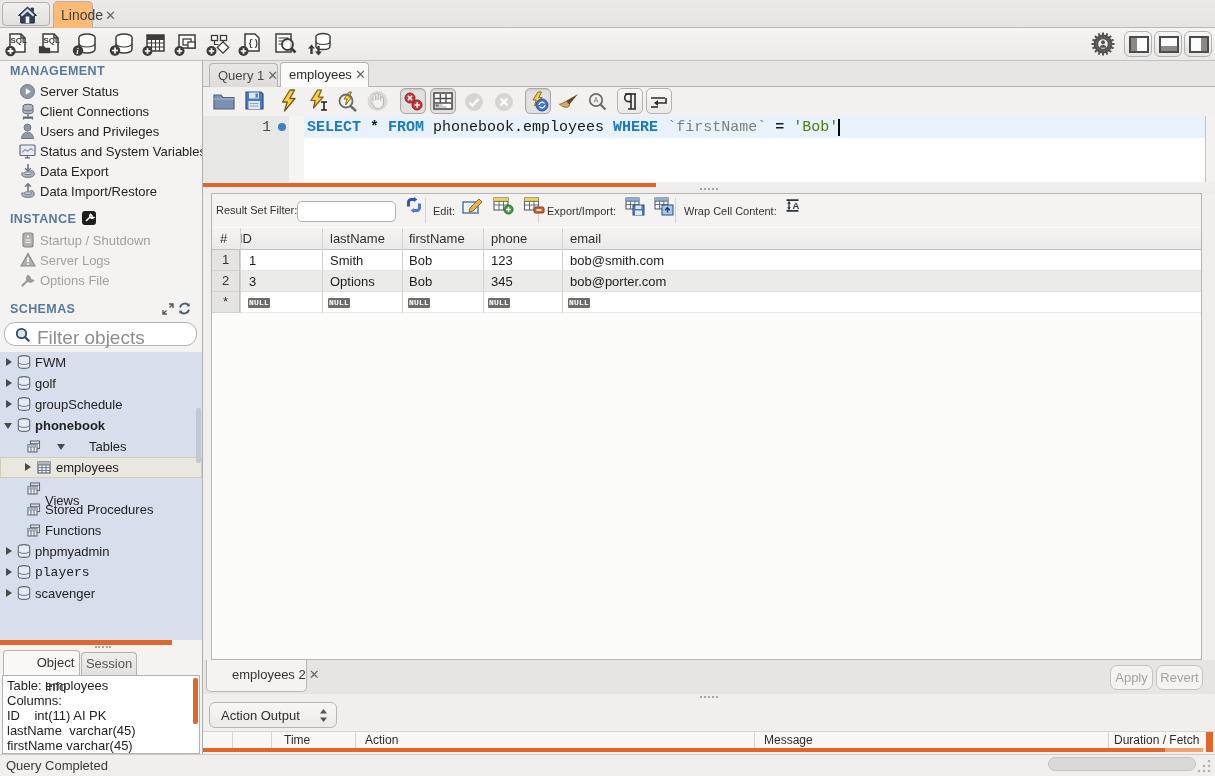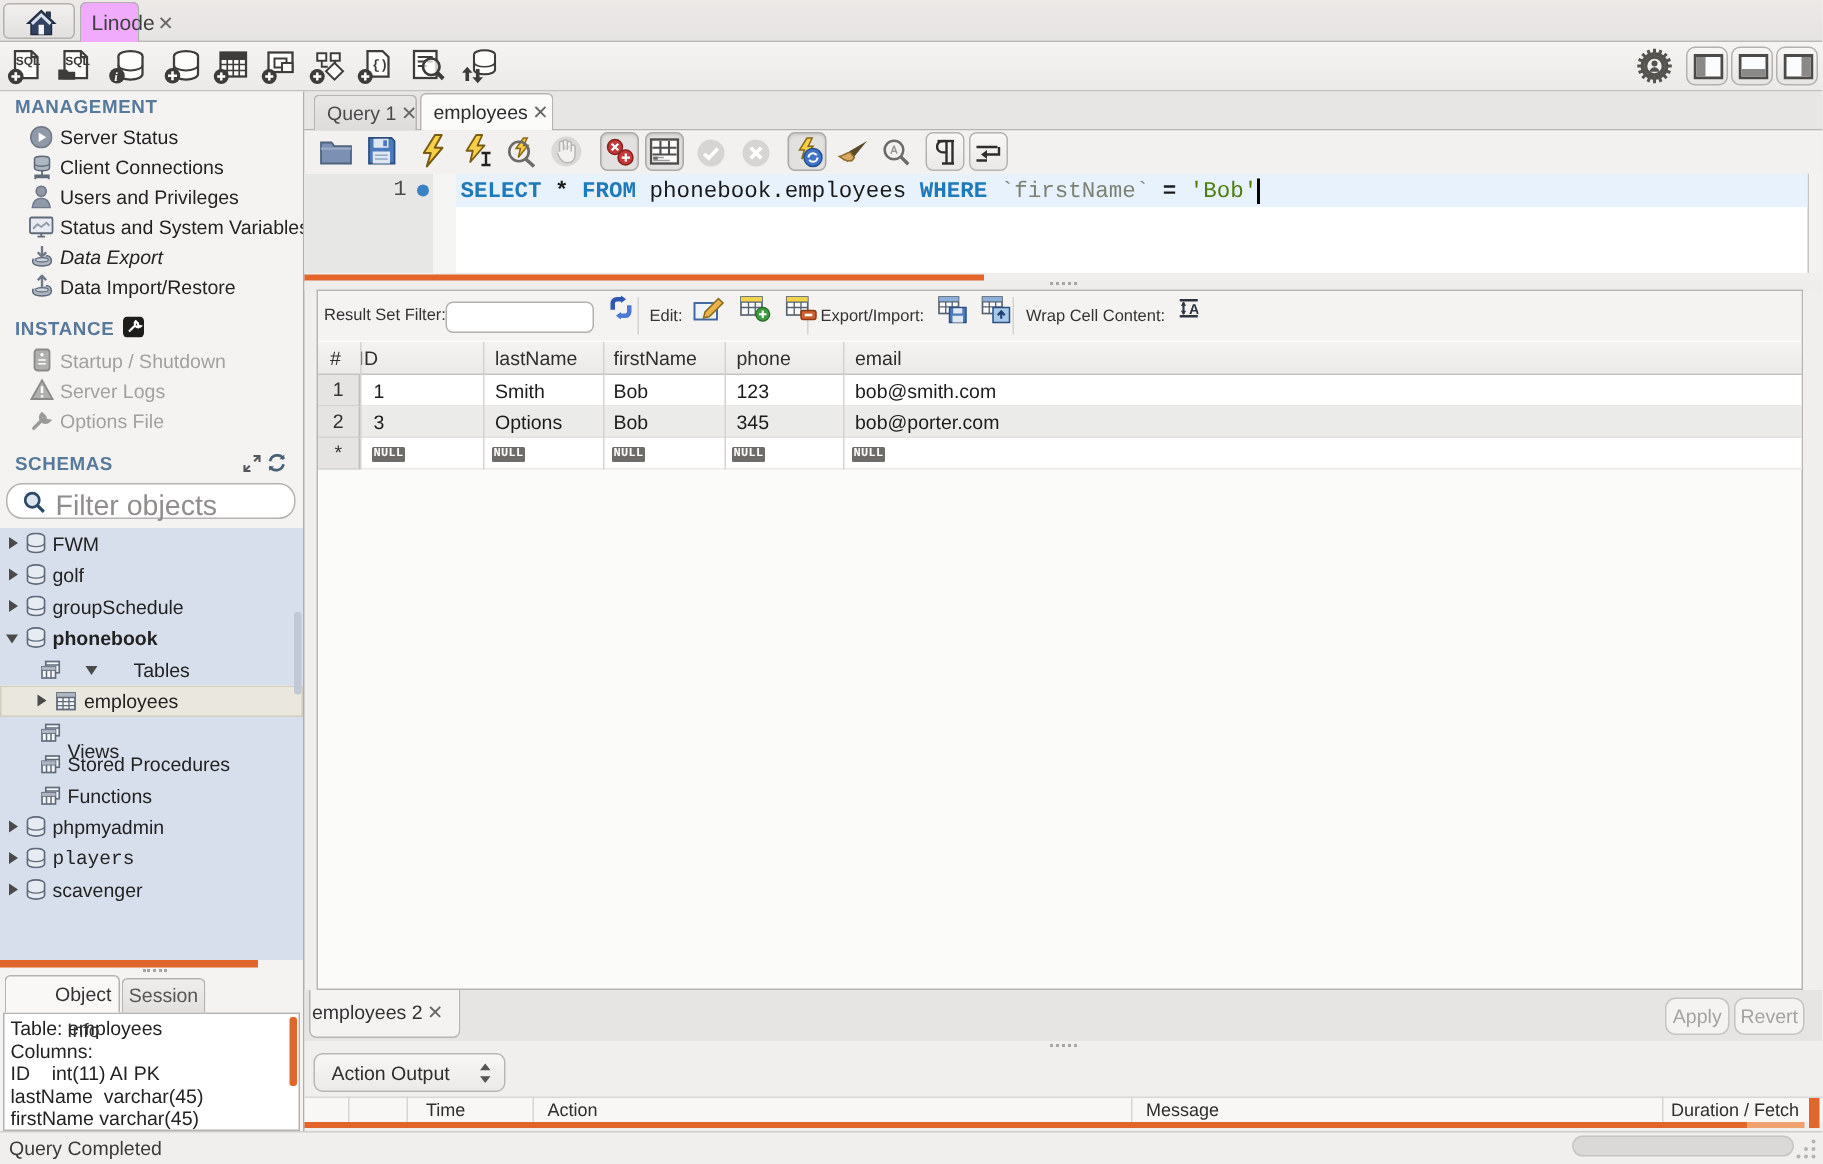--- a/index.html
+++ b/index.html
@@ -2,21 +2,21 @@
 <html><head>
 <meta charset="utf-8">
 <style>
 * { margin:0; padding:0; box-sizing:border-box; }
 html,body { width:1215px; height:776px; overflow:hidden; }
 body { font-family:"Liberation Sans", sans-serif; position:relative; background:#f0efed; }
 .abs { position:absolute; }
 
 #tabstrip { left:0; top:0; width:1215px; height:28px; background:linear-gradient(#ece9e7,#e6e4e2); border-bottom:1px solid #bbb9b7; }
 #hometab { left:2px; top:2px; width:48px; height:24px; background:linear-gradient(#f1f0ee,#e2e0de); border:1px solid #b3b1af; border-radius:4px; }
-#linodetab { left:53px; top:1px; width:40px; white-space:nowrap; height:27px; background:#f0abfc; border:1px solid #b3b1af; border-bottom:none; border-radius:5px 5px 0 0; z-index:3; font-size:14px; color:#3f3f3f; line-height:26px; padding-left:7px; }
+#linodetab { left:53px; top:1px; width:40px; white-space:nowrap; height:27px; background:#fdba74; border:1px solid #b3b1af; border-bottom:none; border-radius:5px 5px 0 0; z-index:3; font-size:14px; color:#3f3f3f; line-height:26px; padding-left:7px; }
 #linodetab .x { color:#666; margin-left:2px; font-size:13px; }
 
 #toolbar { left:0; top:28px; width:1215px; height:33px; background:linear-gradient(#f5f4f2,#eceae8); border-bottom:1px solid #c3c1bf; }
 .tbico { position:absolute; top:31px; }
 .panelbtn { position:absolute; top:31px; width:28px; height:26px; border:1px solid #b3b1af; border-radius:6px; background:linear-gradient(#f8f7f5,#e7e5e3); }
 .panelbtn svg { position:absolute; left:4px; top:4px; }
 
 #sidebar { left:0; top:61px; width:203px; height:693px; background:#f4f3f1; border-right:1px solid #b1afad; }
 .sechead { position:absolute; left:10px; font-size:12.5px; font-weight:bold; color:#56799c; letter-spacing:.4px; }
 .sitem { position:absolute; left:40px; font-size:13px; color:#232323; white-space:nowrap; width:162px; overflow:hidden; }
@@ -70,21 +70,21 @@
 #resinput { left:297px; top:201px; width:99px; height:21px; background:#fff; border:1px solid #b3b1af; border-radius:5px; }
 #gridhead { left:212px; top:228px; width:989px; height:22px; background:linear-gradient(#f4f3f1,#eceae8); border-bottom:1px solid #c3c1bf; }
 .gh { position:absolute; top:231px; font-size:13px; color:#2e2e2e; }
 .gv { position:absolute; top:228px; width:1px; height:85px; background:#d5d3d1; z-index:4; }
 .grow { position:absolute; left:212px; width:989px; height:21px; font-size:13px; color:#1c1c1c; }
 .gnum { position:absolute; left:212px; width:28px; height:21px; background:#e6e4e2; border-right:1px solid #c3c1bf; border-bottom:1px solid #d5d3d1; font-size:13px; color:#333; text-align:center; line-height:20px; }
 .gc { position:absolute; top:3px; white-space:nowrap; }
 .nullb { position:absolute; top:6px; width:22px; height:10px; background:#6e6c68; border-radius:1px; color:#fff; font-size:8px; font-weight:bold; text-align:center; line-height:10px; letter-spacing:.2px; font-family:"Liberation Mono",monospace; }
 
 #btabstrip { left:203px; top:660px; width:1012px; height:34px; background:#e7e5e3; }
-#btab { left:206px; top:660px; width:101px; white-space:nowrap; height:32px; background:#f4f3f1; border:1px solid #b7b5b3; border-top:none; border-radius:0 0 5px 5px; font-size:13px; color:#333; line-height:30px; padding-left:1px; }
+#btab { left:206px; top:660px; width:101px; white-space:nowrap; height:32px; background:#f4f3f1; border:1px solid #b7b5b3; border-top:none; border-radius:0 0 5px 5px; font-size:13px; color:#333; line-height:30px; padding-left:25px; }
 .btn2 { position:absolute; top:665px; height:25px; border:1px solid #c6c4c2; border-radius:7px; background:#f4f3f2; font-size:13px; color:#a5a3a1; text-align:center; line-height:23px; }
 
 #aorow { left:203px; top:694px; width:1012px; height:37px; background:#f0efed; }
 #aodrop { left:209px; top:702px; width:128px; height:26px; background:linear-gradient(#f8f7f5,#eceae8); border:1px solid #b9b7b5; border-radius:6px; font-size:13px; color:#2e2e2e; line-height:25px; padding-left:11px; }
 #aohead { left:203px; top:731px; width:1012px; height:17px; background:#f8f7f5; border-top:1px solid #d8d6d4; }
 .aoh { position:absolute; top:733px; font-size:12px; color:#2e2e2e; }
 .aov { position:absolute; top:731px; width:1px; height:17px; background:#d8d6d4; }
 #aoorange { left:203px; top:748px; width:962px; height:4px; background:#e2662c; }
 #aoorange2 { left:1165px; top:748px; width:38px; height:4px; background:#eda270; }
 #aovbar { left:1206px; top:732px; width:7px; height:20px; background:#e0662c; }
@@ -224,21 +224,21 @@
   </svg>
 <svg class="abs" style="left:20px;top:183px;" width="16" height="16" viewBox="0 0 16 16">
     <path d="M8 8.5V1M5.2 3.8L8 .8l2.8 3" fill="none" stroke="#6e7888" stroke-width="1.6"></path>
     <path d="M2 9.5c-.8 3 .5 4.8 6 4.8s6.8-1.8 6-4.8c-.4-1.4-2-2.2-3.4-1.9" fill="#aeb6c2" stroke="#5f6a7a" stroke-width="1"></path>
     <ellipse cx="8" cy="10.2" rx="4.2" ry="1.4" fill="#cdd3dc" stroke="#5f6a7a" stroke-width=".8"></ellipse>
   </svg>
 <div class="abs sitem" style="top:84px;">Server Status</div>
 <div class="abs sitem" style="top:104px;">Client Connections</div>
 <div class="abs sitem" style="top:124px;">Users and Privileges</div>
 <div class="abs sitem" style="top:144px;">Status and System Variables</div>
-<div class="abs sitem" style="top:164px;font-style:italic;">Data Export</div>
+<div class="abs sitem" style="top:164px;">Data Export</div>
 <div class="abs sitem" style="top:184px;">Data Import/Restore</div>
 <div class="abs sechead" style="top:212px;">INSTANCE</div>
 <svg class="abs" style="left:82px;top:211px;" width="14" height="14" viewBox="0 0 14 14">
     <rect x="0" y="0" width="14" height="14" rx="3" fill="#1d1d1b"></rect>
     <path d="M4 10l4-4M8.5 3.2a2.3 2.3 0 103.3 3.3l-1.6-.3-.3-1.6z" fill="none" stroke="#fff" stroke-width="1.5"></path>
   </svg>
 <svg class="abs" style="left:22px;top:232px;" width="12" height="16" viewBox="0 0 12 16">
     <rect x="1" y="1" width="10" height="14" rx="2" fill="#b0b0ae" stroke="#8a8a88" stroke-width="1.2"></rect>
     <circle cx="6" cy="4.5" r="1.1" fill="#fff"></circle>
     <path d="M3.5 8h5M3.5 10.5h5" stroke="#fff" stroke-width="1"></path>

